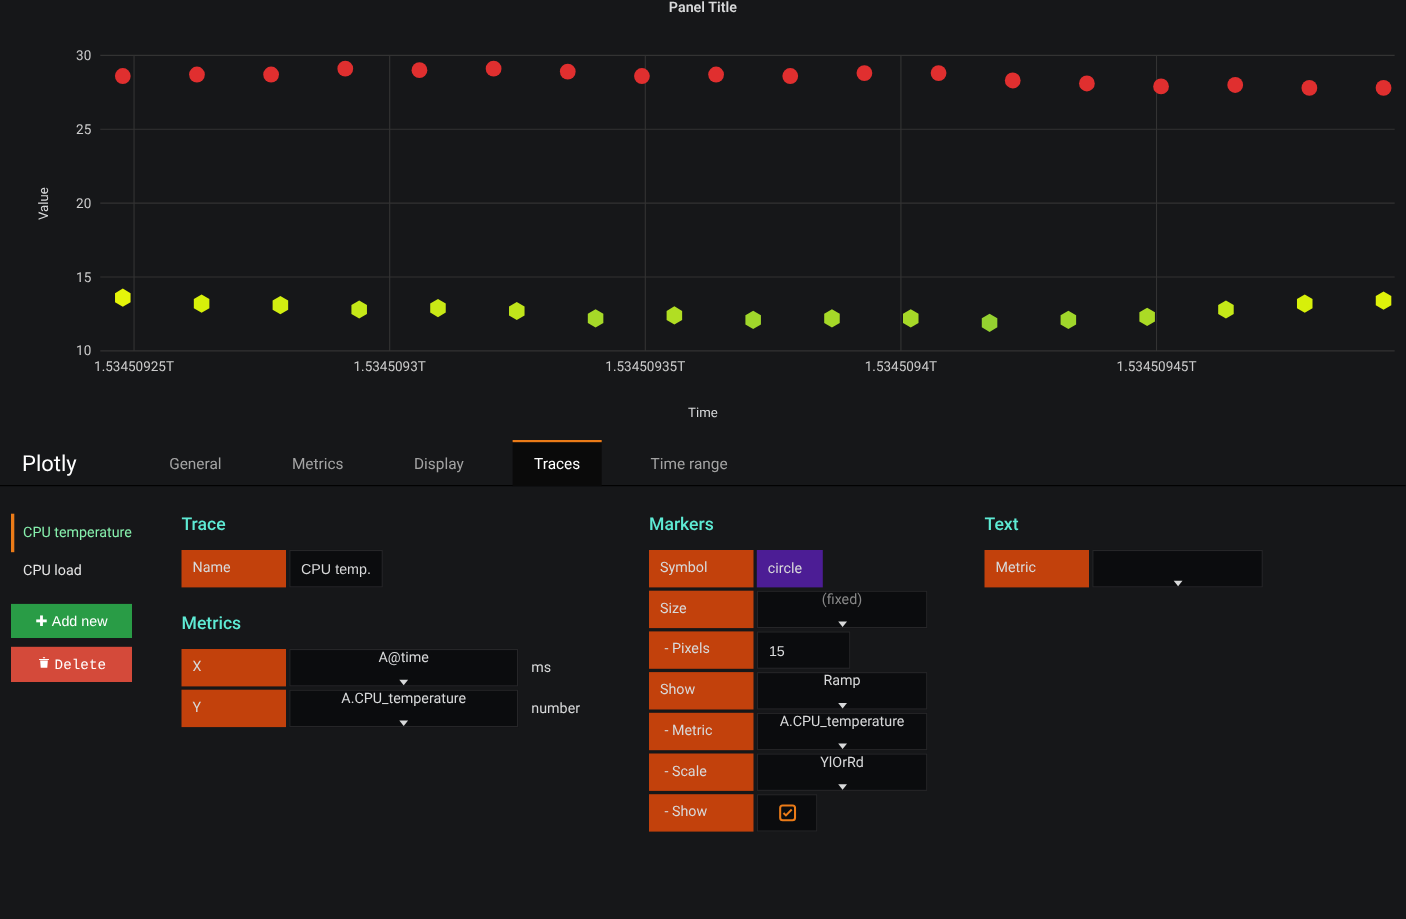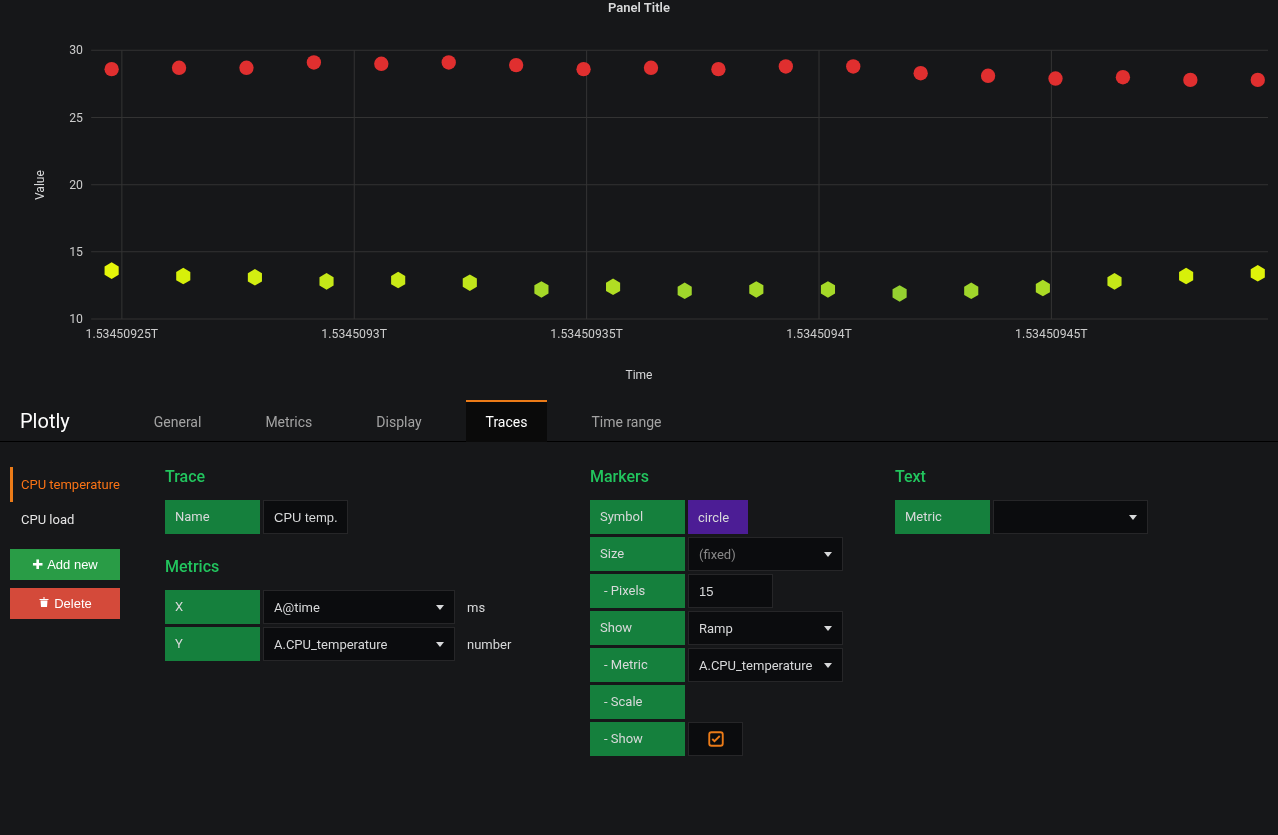--- a/index.html
+++ b/index.html
@@ -101,58 +101,58 @@
 }
 .trace-item {
   padding: 10px 8px;
   font-size: 13px;
   color: #e5e5e5;
   cursor: pointer;
   border-left: 3px solid transparent;
 }
 .trace-item.active {
   border-left: 3px solid #eb7b18;
-  color: #f97316;
+  color: #86efac;
 }
 .btn {
   margin-top: 12px;
   padding: 8px 10px;
   border: none;
   color: #fff;
   font-size: 13px;
   cursor: pointer;
   display: flex;
   align-items: center;
   justify-content: center;
   gap: 4px;
   width: 110px;
 }
 .btn-add { background: #299c46; }
-.btn-del { background: #d44a3a; margin-top: 8px; }
+.btn-del { background: #d44a3a; margin-top: 8px; font-family: Liberation Mono, monospace; }
 
 
 .form-col { display: flex; flex-direction: column; }
 .col-trace { width: 400px; }
 .col-markers { width: 280px; }
 .col-text { width: 280px; }
 .section-title {
-  color: #22c55e;
+  color: #5eead4;
   font-size: 16px;
   font-weight: 500;
   margin-bottom: 14px;
 }
 .section-title.sub { margin-top: 20px; }
 
 .form-row {
   display: flex;
   align-items: center;
   margin-bottom: 3px;
 }
 .form-label {
-  background: #15803d;
+  background: #c2410c;
   padding: 0 10px;
   height: 34px;
   line-height: 34px;
   font-size: 13px;
   color: #d8d9da;
   width: 95px;
   flex-shrink: 0;
 }
 .form-label.indent { padding-left: 14px; }
 .form-input, .form-select, .form-static {
@@ -166,22 +166,23 @@
 }
 .form-input { width: 85px; }
 .form-input.narrow { width: 85px; }
 .form-select {
   width: 155px;
   position: relative;
   display: flex;
   align-items: center;
   justify-content: space-between;
   cursor: pointer;
-}
-.form-select.wide { width: 192px; }
+  flex-direction: column;
+}
+.form-select.wide { width: 208px; }
 .form-static {
   border: none;
   background: #4c1d95;
   display: flex;
   align-items: center;
   width: 60px;
 }
 .caret {
   width: 0; height: 0;
   border-left: 4px solid transparent;
@@ -360,20 +361,24 @@
     </div>
     <div class="form-row">
       <div class="form-label indent">- Metric</div>
       <div class="form-select">
         <span>A.CPU_temperature</span>
         <span class="caret"></span>
       </div>
     </div>
     <div class="form-row">
       <div class="form-label indent">- Scale</div>
+      <div class="form-select">
+        <span>YlOrRd</span>
+        <span class="caret"></span>
+      </div>
     </div>
     <div class="form-row">
       <div class="form-label indent">- Show</div>
       <div class="checkbox-cell">
         <svg class="check-icon" viewBox="0 0 24 24">
           <rect x="3" y="3" width="18" height="18" rx="3"></rect>
           <path d="M7 12 l3 3 l7 -7"></path>
         </svg>
       </div>
     </div>

